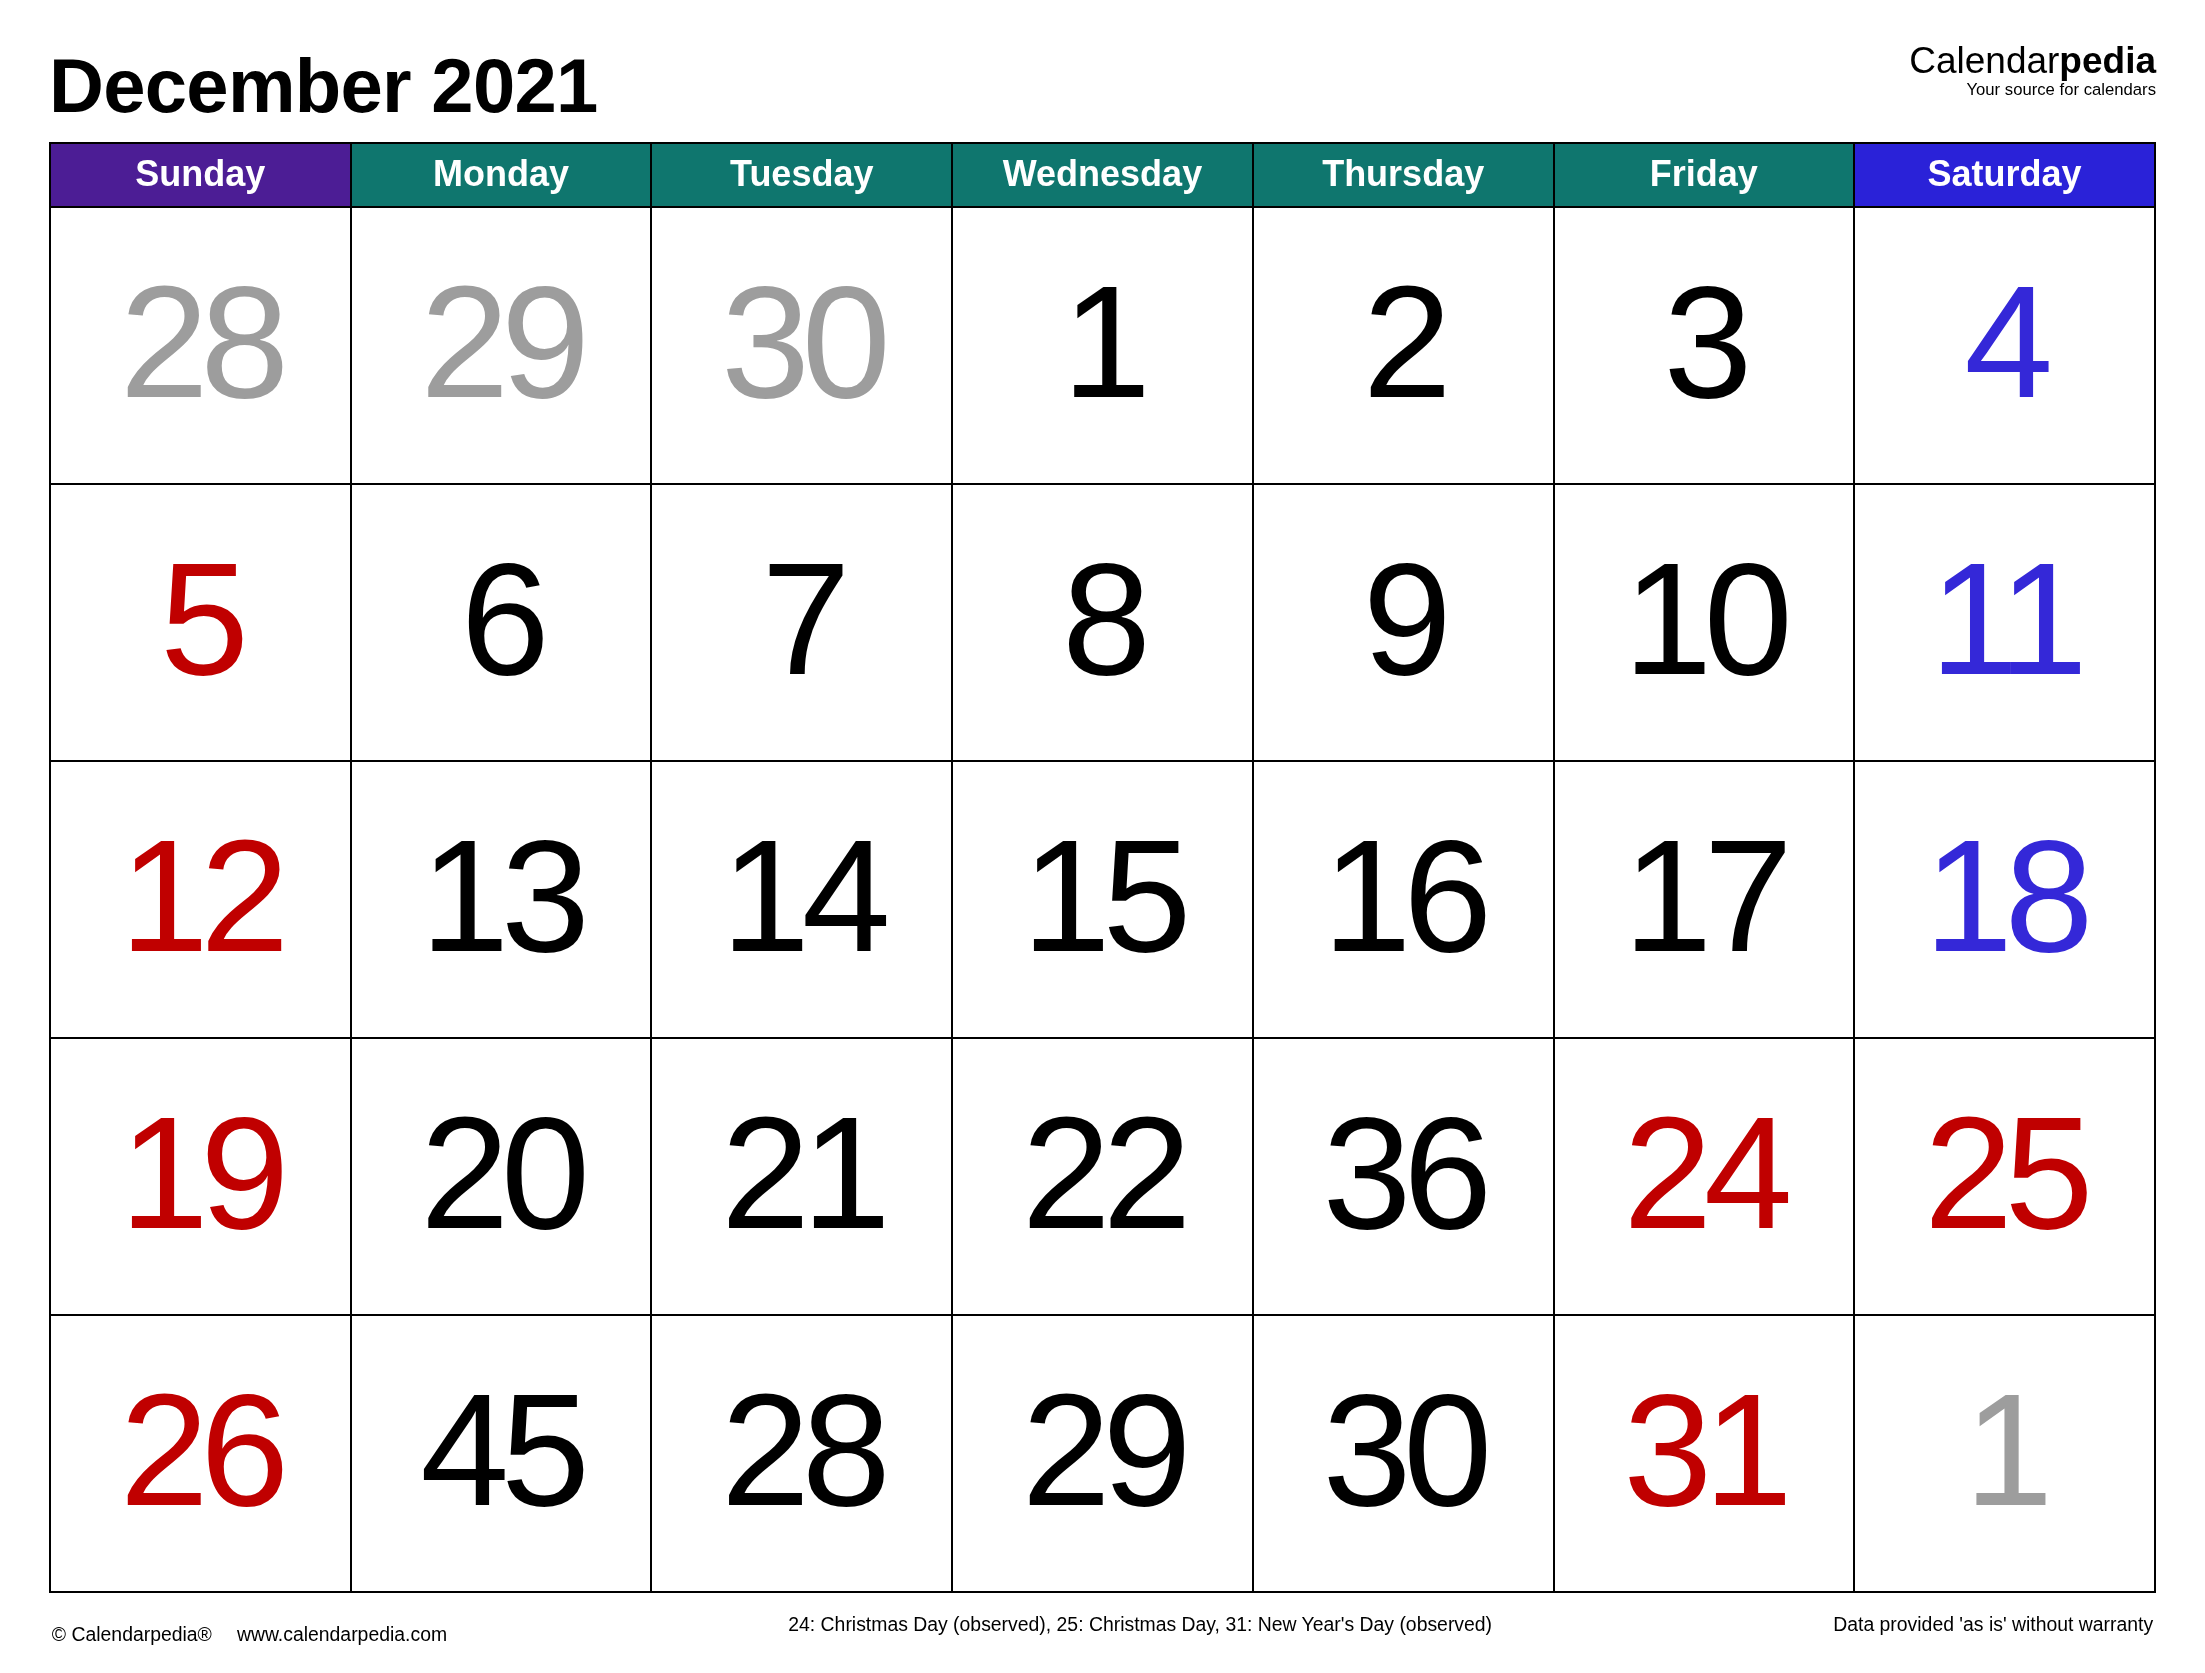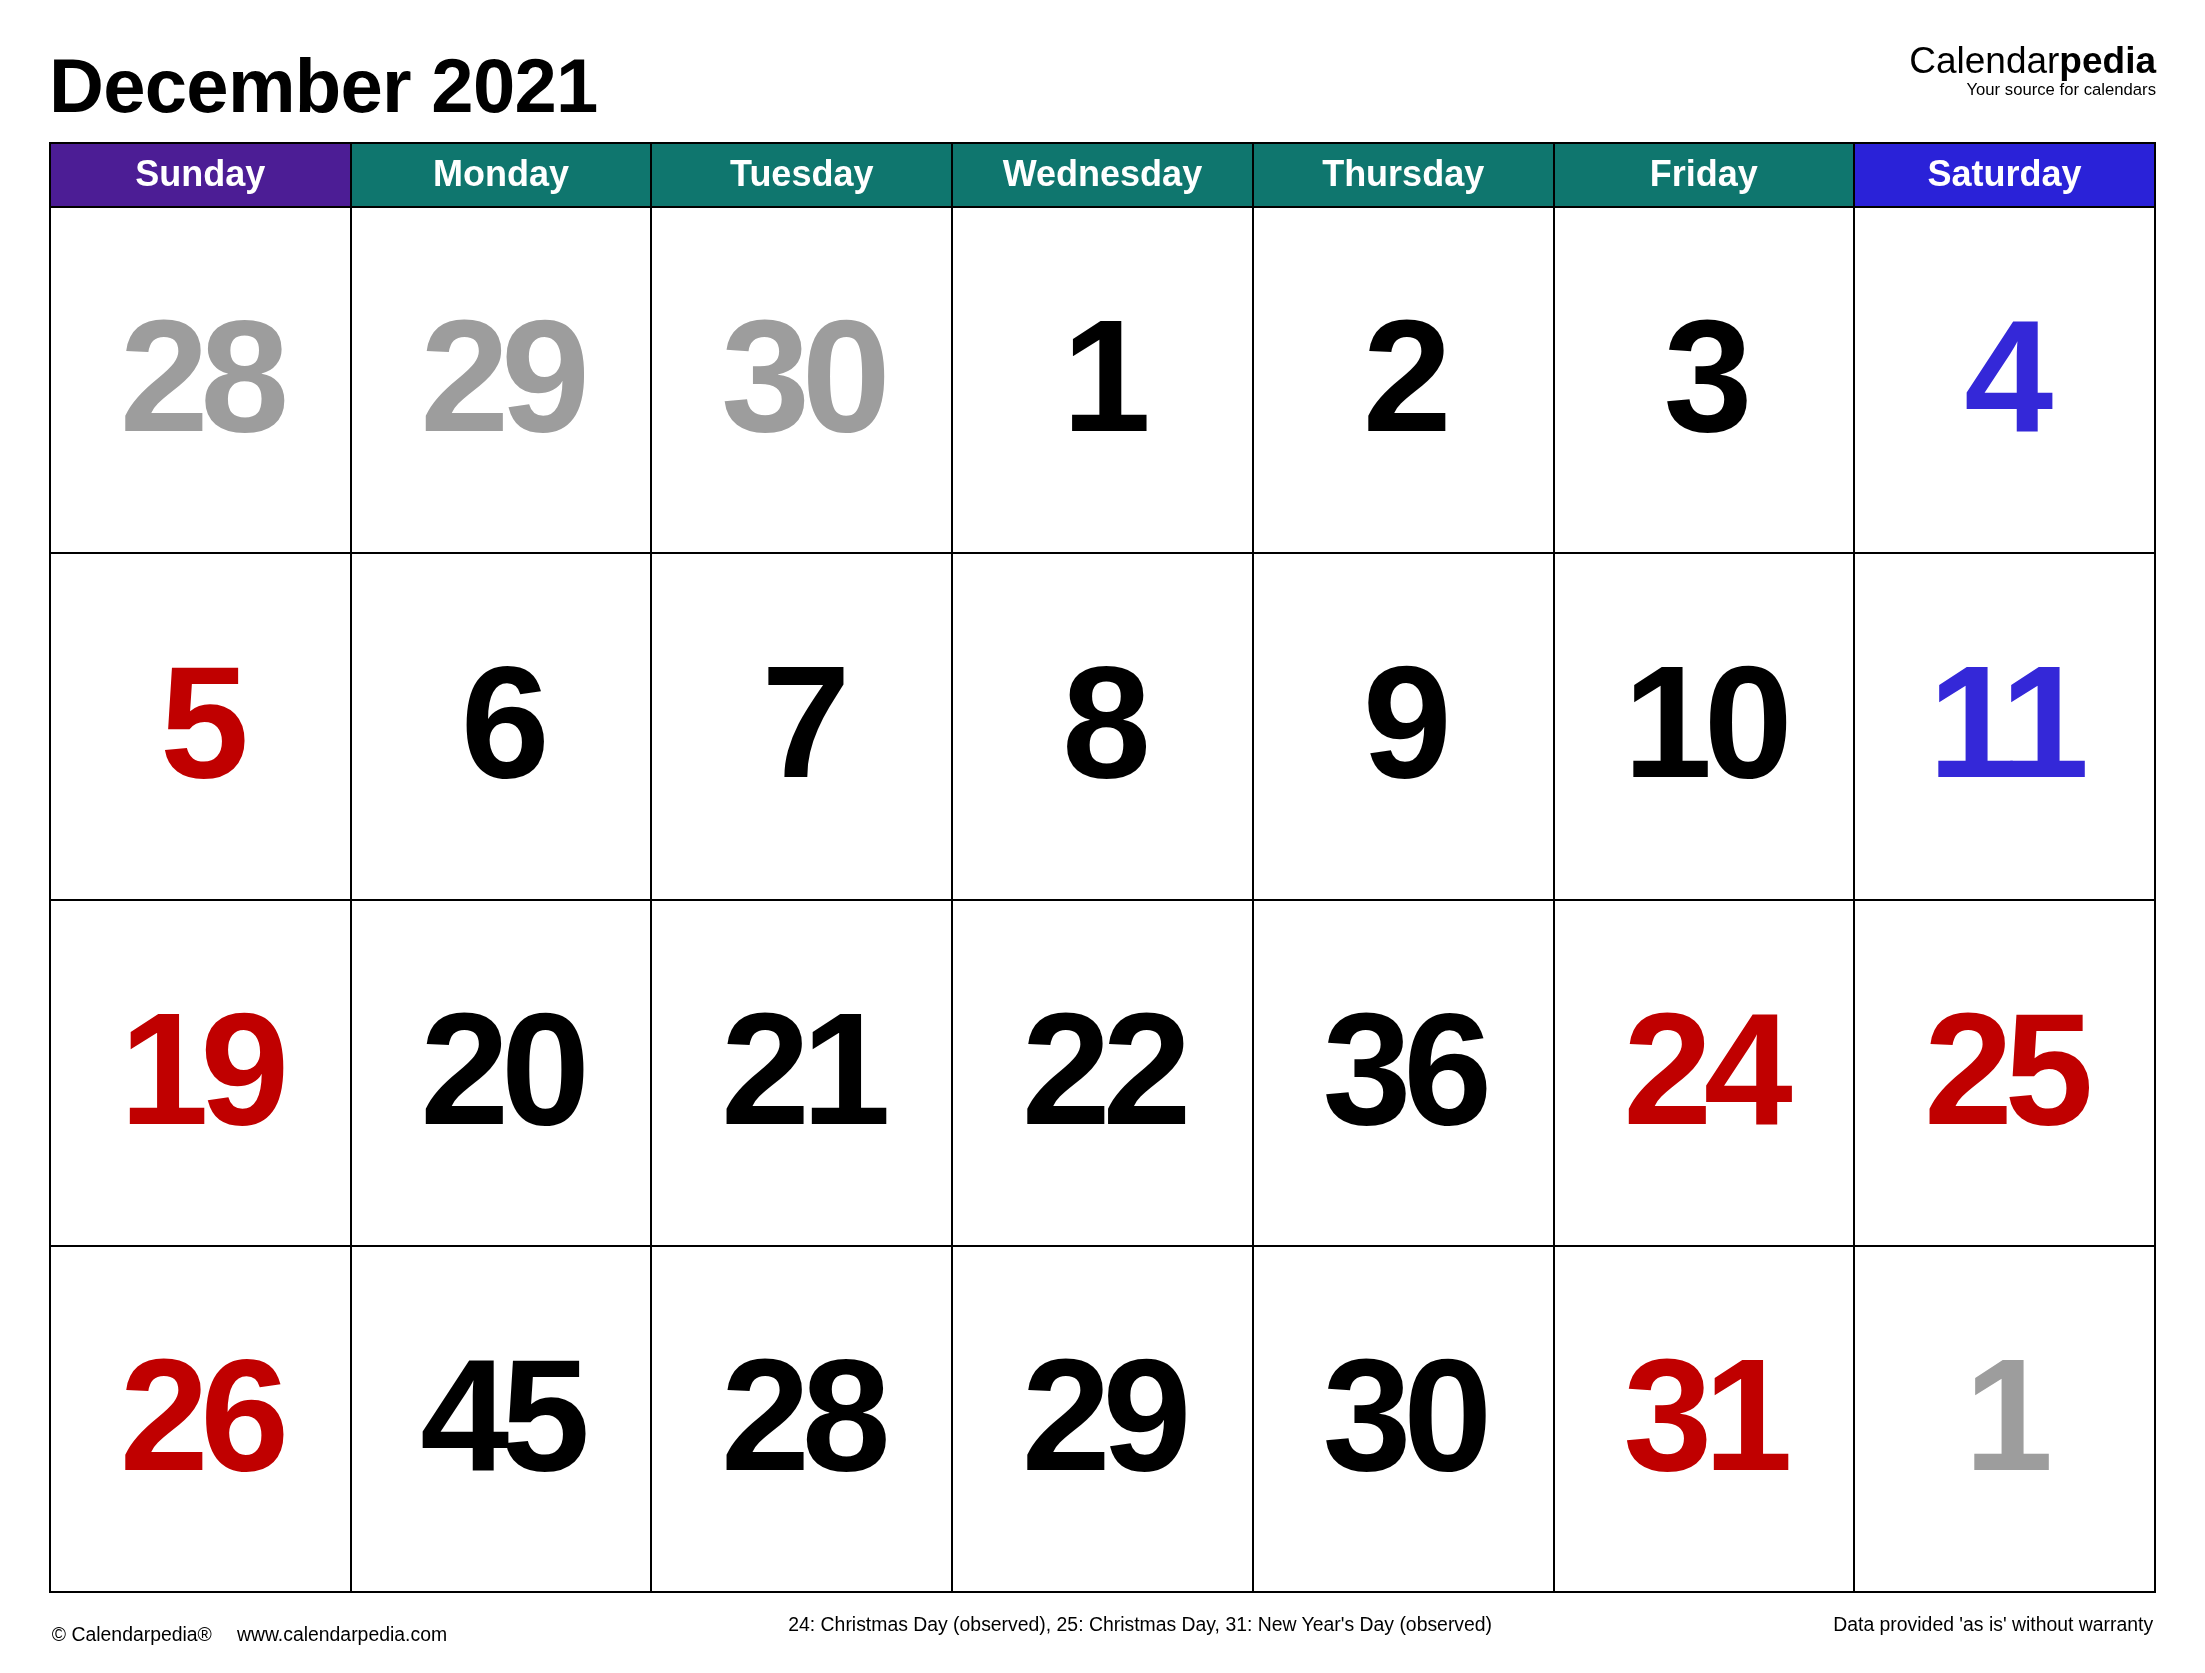--- a/index.html
+++ b/index.html
@@ -53,21 +53,21 @@
   }
   th.sun { background: #4c1d95; color: #fff; }
   th.wk  { background: #0f766e; color: #fff; }
   th.sat { background: #2a22d8; color: #fff; }
   table.cal td {
     border: 2.8px solid #000;
     height: 264px;
     text-align: center;
     vertical-align: middle;
     font-size: 160px;
-    font-weight: 700;
+    font-weight: 400;
     letter-spacing: -8.3px;
     line-height: 1;
     padding-bottom: 8.3px;
   }
   td.black { color: #000; }
   td.red   { color: #c00000; }
   td.blue  { color: #3428d8; }
   td.grey  { color: #9d9d9d; }
   .footer {
     display: flex;
@@ -117,20 +117,29 @@
       <tr>
         <td class="red">5</td>
         <td class="black">6</td>
         <td class="black">7</td>
         <td class="black">8</td>
         <td class="black">9</td>
         <td class="black">10</td>
         <td class="blue">11</td>
       </tr>
       <tr>
+        <td class="red">12</td>
+        <td class="black">13</td>
+        <td class="black">14</td>
+        <td class="black">15</td>
+        <td class="black">16</td>
+        <td class="black">17</td>
+        <td class="blue">18</td>
+      </tr>
+      <tr>
         <td class="red">19</td>
         <td class="black">20</td>
         <td class="black">21</td>
         <td class="black">22</td>
         <td class="black">36</td>
         <td class="red">24</td>
         <td class="red">25</td>
       </tr>
       <tr>
         <td class="red">26</td>

